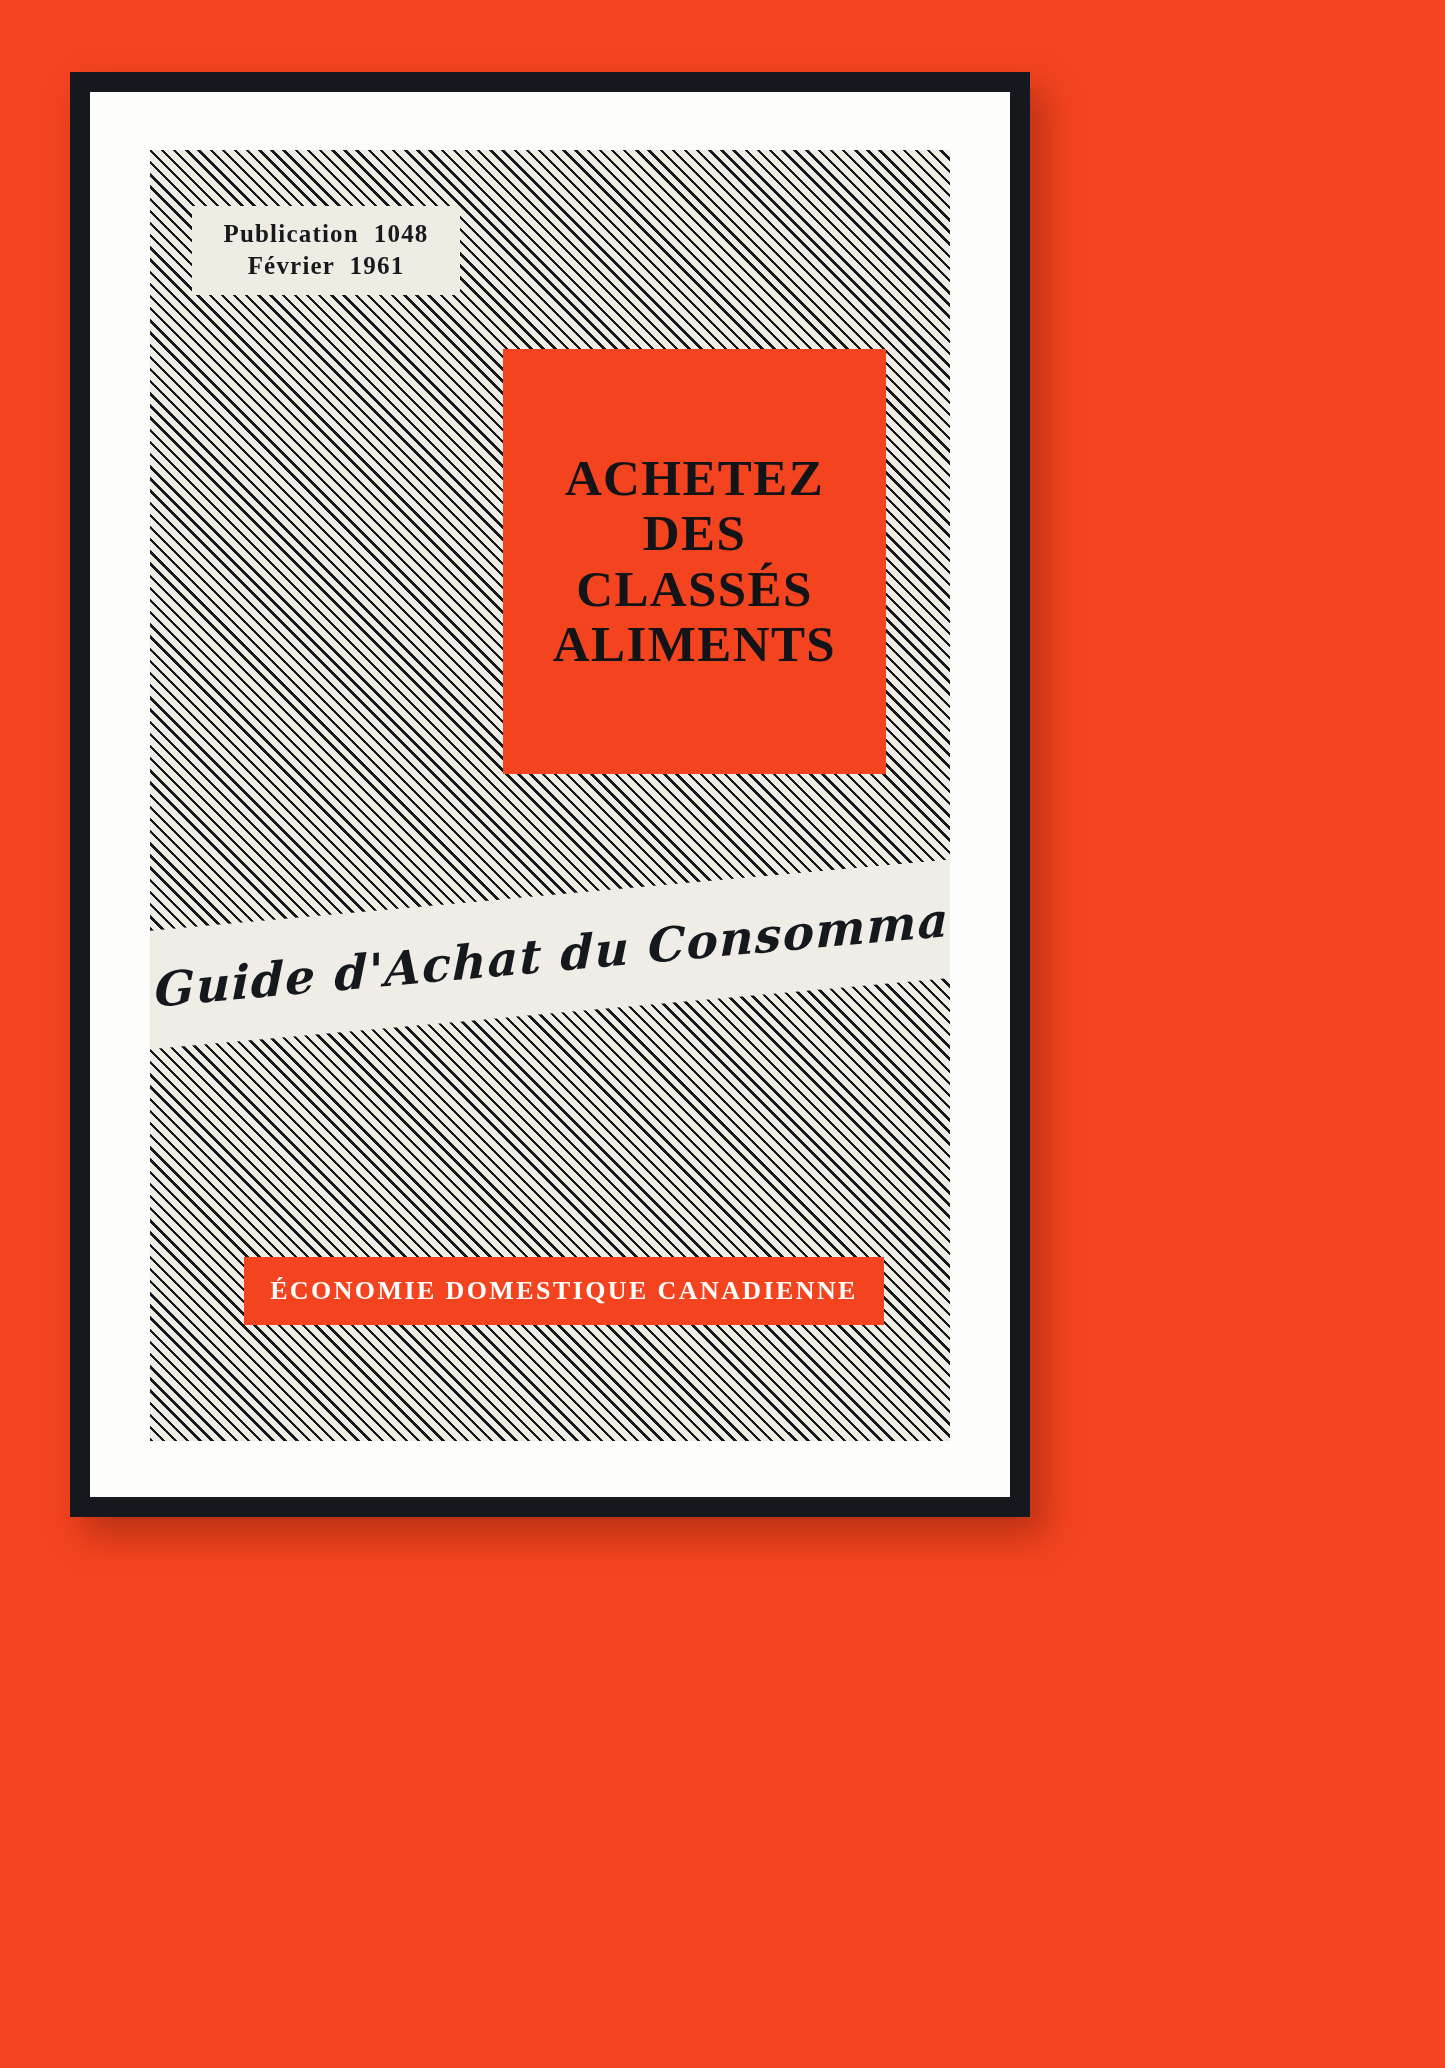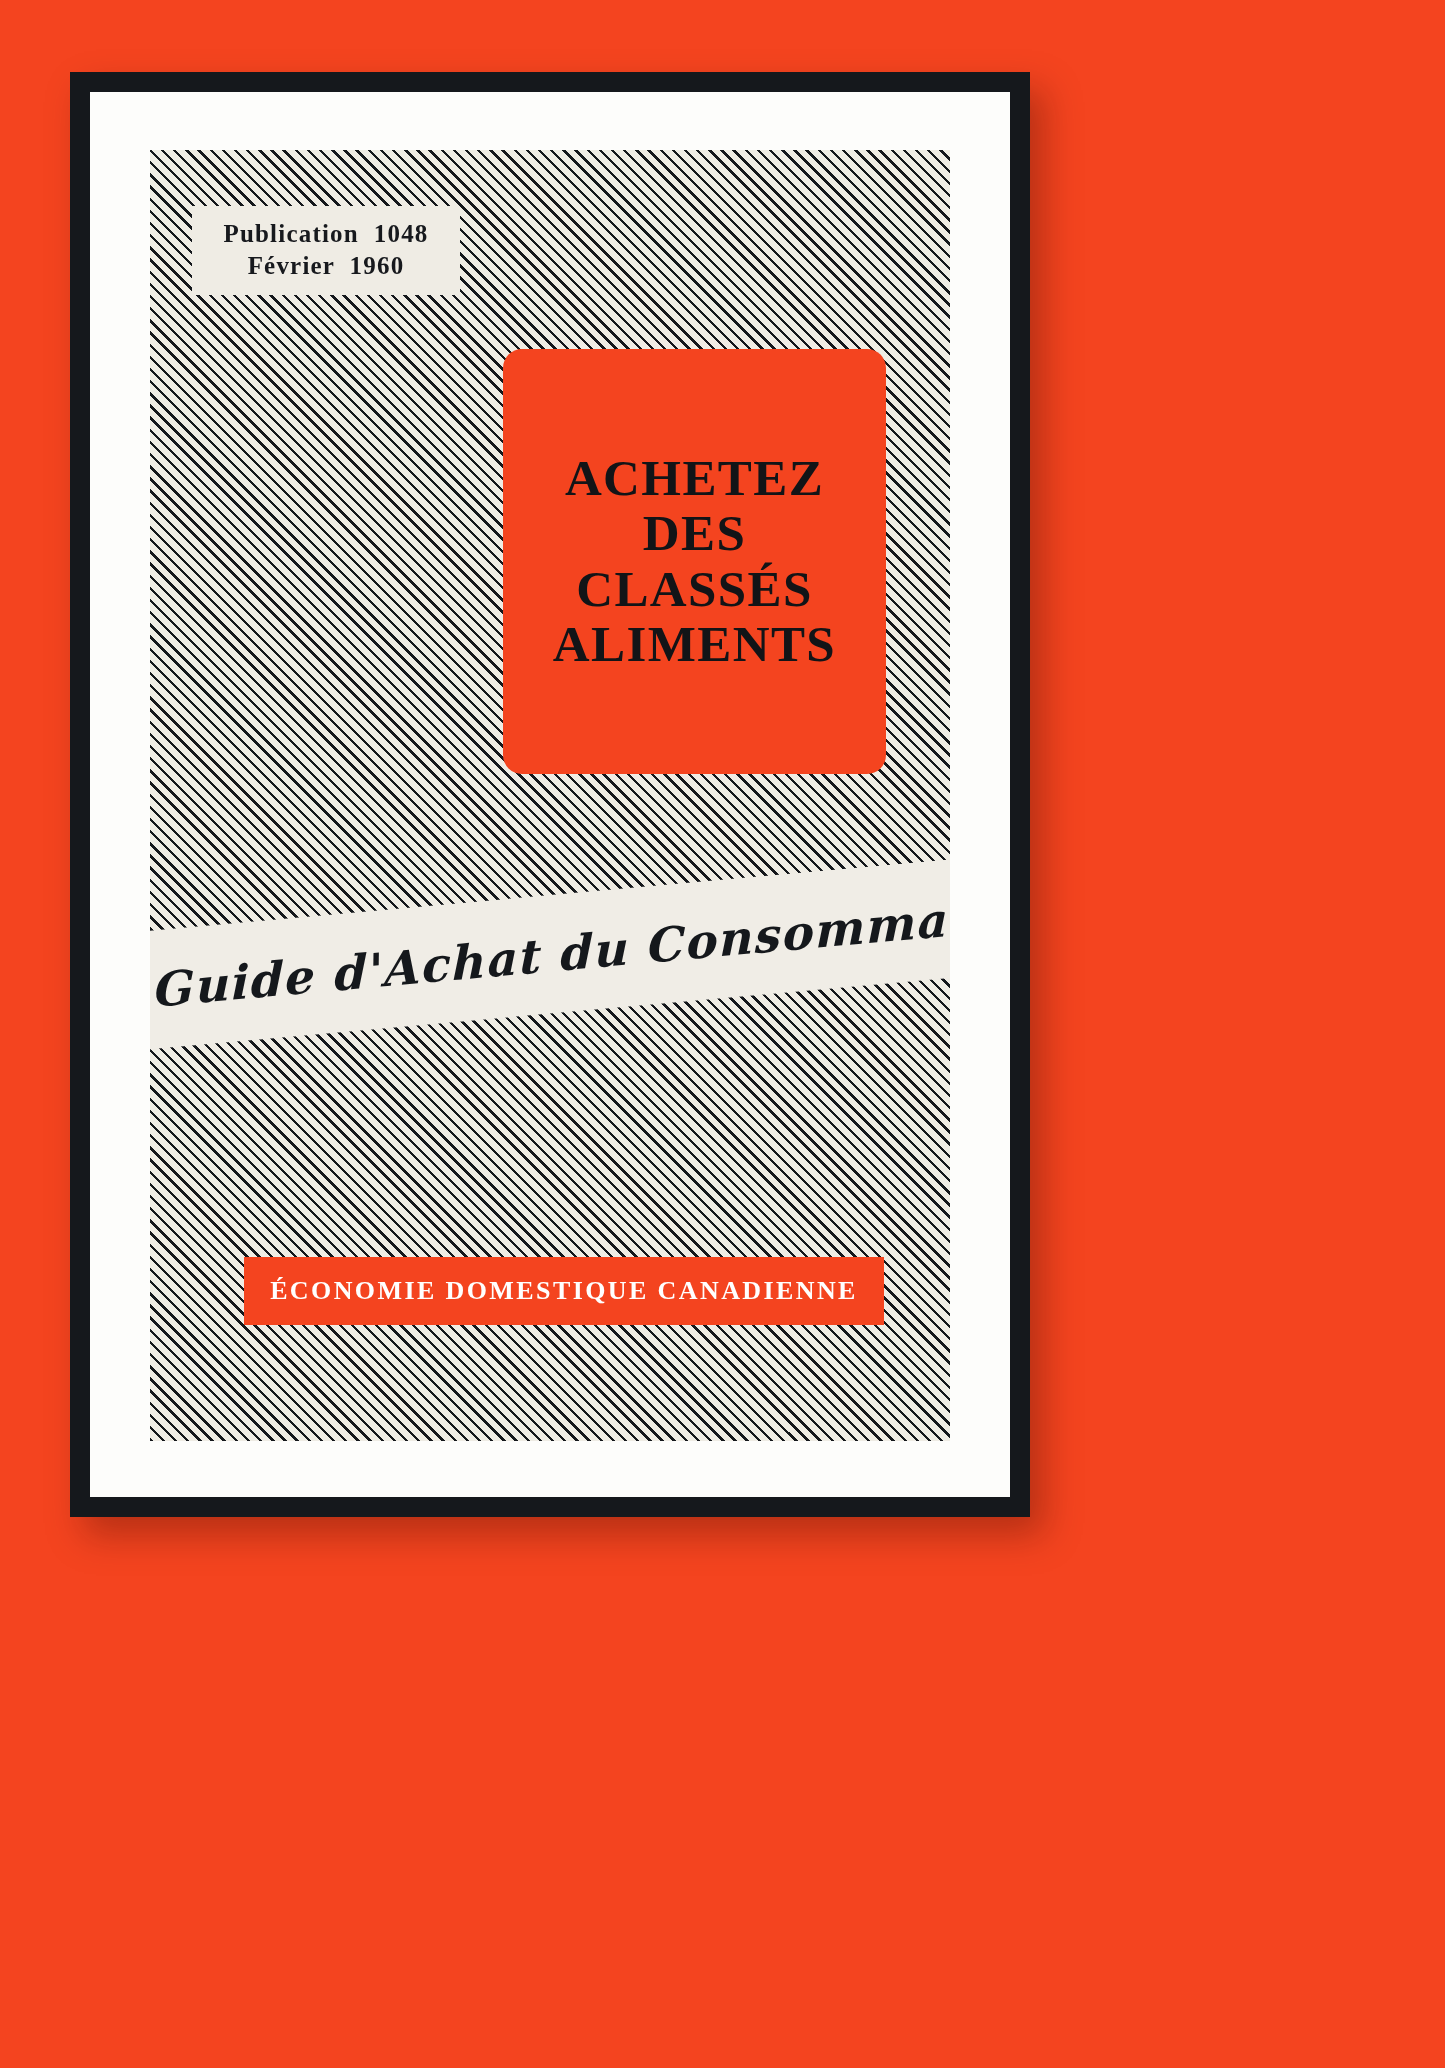--- a/index.html
+++ b/index.html
@@ -80,21 +80,20 @@
     position: absolute;
     left: 353px;
     top: 199px;
     width: 383px;
     height: 425px;
     background: #f4441f;
     display: flex;
     flex-direction: column;
     align-items: center;
     justify-content: center;
-    border-radius: 19px;
   }
   #title-block .tline {
     font-family: "Liberation Serif", serif;
     font-weight: bold;
     font-size: 51px;
     line-height: 1.08;
     letter-spacing: 1.4px;
     color: #121417;
     text-align: center;
     white-space: pre;
@@ -148,21 +147,21 @@
 </style>
 </head>
 <body>
 
 <div id="frame">
   <div id="mat">
     <div id="cover">
 
       <div id="pub-label">
         <div class="line">Publication  1048</div>
-        <div class="line">Février  1960</div>
+        <div class="line">Février  1961</div>
       </div>
 
       <div id="title-block">
         <div class="tline">ACHETEZ</div>
         <div class="tline">DES</div>
         <div class="tline">CLASSÉS</div>
         <div class="tline">ALIMENTS</div>
       </div>
 
       <div id="band">

